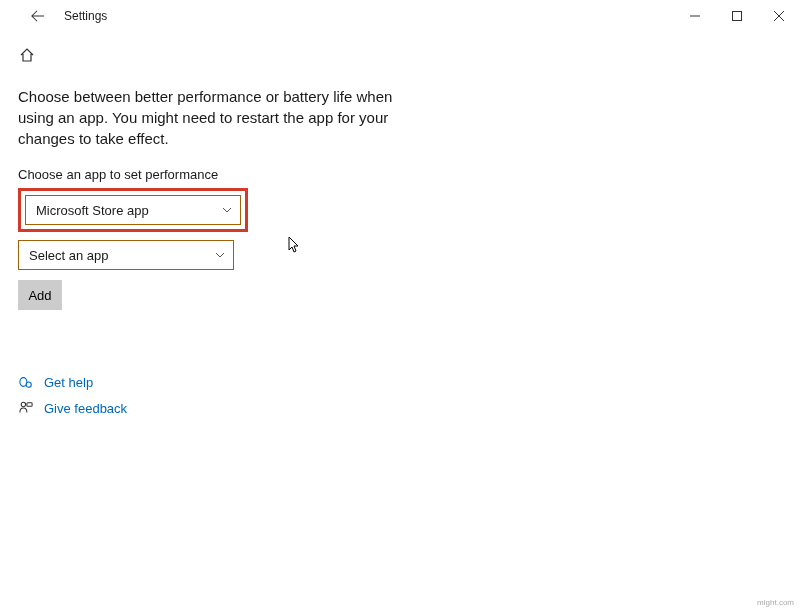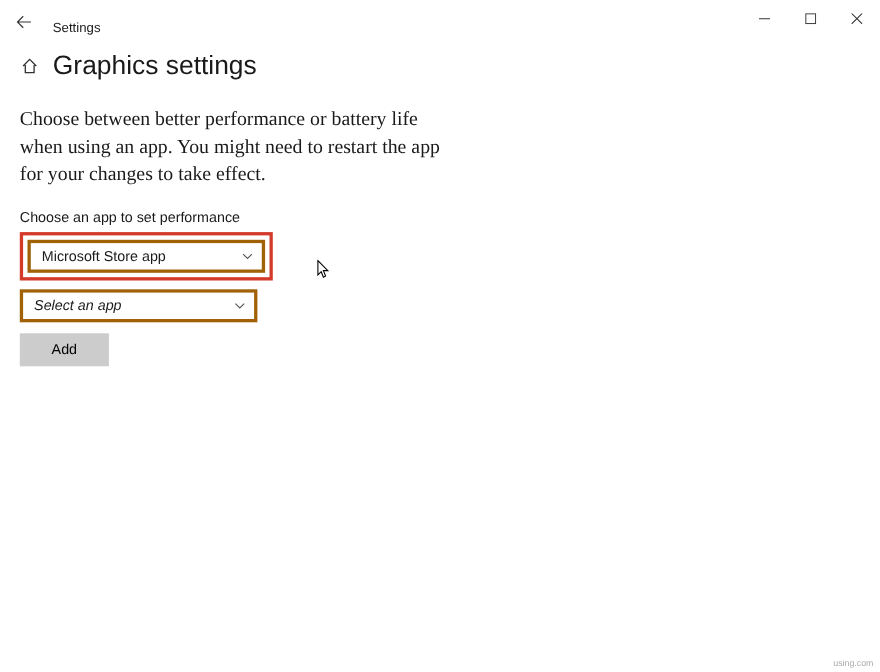--- a/index.html
+++ b/index.html
@@ -8,23 +8,23 @@
       font-size: 13px;
       color: #1a1a1a;
       background: #fff;
       width: 800px;
       height: 611px;
       overflow: hidden;
       position: relative;
     }
     .titlebar {
       display: flex;
-      align-items: flex-end;
+      align-items: center;
       height: 32px;
-      padding-left: 10px;
+      padding-left: 26px;
     }
     .titlebar-back {
       width: 24px; height: 24px;
       display: flex; align-items: center; justify-content: center;
       cursor: pointer;
     }
     .titlebar-title {
       margin-left: 14px;
       font-size: 12px;
     }
@@ -54,49 +54,48 @@
     .content {
       padding: 10px 18px 0 18px;
       max-width: 420px;
     }
     .section-heading {
       font-size: 17px;
       font-weight: 400;
       margin-bottom: 14px;
     }
     .description {
-      font-size: 18px;
+      font-size: 15px;
       line-height: 1.4;
       margin-bottom: 18px;
-      font-family: Liberation Serif, serif;
     }
     .field-label {
       font-size: 13px;
       margin-bottom: 6px;
     }
     .dropdown {
       width: 216px;
       height: 30px;
-      border: 3px solid #a16207;
+      border: 1px solid #a16207;
       background: #fff;
       display: flex;
       align-items: center;
       padding: 0 8px 0 10px;
       font-size: 13px;
       cursor: pointer;
     }
     .dropdown .spacer { flex: 1; }
     .highlight-box {
       border: 3px solid #d43a2a;
       padding: 4px;
       width: fit-content;
       margin-bottom: 8px;
     }
     .add-btn {
-      width: 81px;
+      width: 44px;
       height: 30px;
       background: #ccc;
       border: none;
       font-size: 13px;
       cursor: pointer;
       margin-top: 8px;
     }
     .status-text {
       margin-top: 22px;
       font-size: 13px;
@@ -163,48 +162,68 @@
     </div>
   </div>
 </div>
 
 <div class="header">
   <div class="home-icon">
     <svg width="16" height="16" viewBox="0 0 16 16">
         <path d="M2 8 L8 2 L14 8 M4 7 V14 H12 V7" stroke="#333" stroke-width="1.2" fill="none"></path>
       </svg>
   </div>
-  <h1 class="page-title">Graphics settings</h1>
 </div>
 
 <div class="content">
   <p class="description">Choose between better performance or battery life when using an app. You might need to restart the app for your changes to take effect.</p>
 
   <div class="field-label">Choose an app to set performance</div>
 
   <div class="highlight-box">
     <div class="dropdown">
       <span>Microsoft Store app</span>
       <span class="spacer"></span>
       <svg width="10" height="6" viewBox="0 0 10 6">
           <path d="M1 1 L5 5 L9 1" stroke="#555" stroke-width="1" fill="none"></path>
         </svg>
     </div>
   </div>
 
-  <div class="dropdown" style="margin-bottom:2px;font-style:italic;">
+  <div class="dropdown" style="margin-bottom:2px;">
     <span>Select an app</span>
     <span class="spacer"></span>
     <svg width="10" height="6" viewBox="0 0 10 6">
         <path d="M1 1 L5 5 L9 1" stroke="#555" stroke-width="1" fill="none"></path>
       </svg>
   </div>
 
   <button class="add-btn">Add</button>
 
 
+  <div class="links">
+    <div class="link-row">
+      <div class="link-icon">
+        <svg width="14" height="14" viewBox="0 0 16 16">
+            <ellipse cx="5" cy="8" rx="4" ry="5" stroke="#0067c0" stroke-width="1.2" fill="none"></ellipse>
+            <circle cx="11" cy="11" r="3" stroke="#0067c0" stroke-width="1.2" fill="none"></circle>
+          </svg>
+      </div>
+      <span class="link-text">Get help</span>
+    </div>
+    <div class="link-row">
+      <div class="link-icon">
+        <svg width="14" height="14" viewBox="0 0 16 16">
+            <circle cx="5" cy="4" r="2.5" stroke="#333" stroke-width="1.2" fill="none"></circle>
+            <path d="M1 13 Q1 8 5 8 Q9 8 9 13" stroke="#333" stroke-width="1.2" fill="none"></path>
+            <rect x="9" y="2" width="6" height="4" rx="1" stroke="#333" stroke-width="1.2" fill="none"></rect>
+          </svg>
+      </div>
+      <span class="link-text">Give feedback</span>
+    </div>
+  </div>
 </div>
 
 <svg class="cursor" width="12" height="18" viewBox="0 0 12 18">
     <path d="M1 1 L1 14 L4 11 L6 16 L8 15 L6 10 L10 10 Z" fill="#fff" stroke="#000" stroke-width="1"></path>
   </svg>
 
-<div class="watermark">using.com</div>
+<div class="watermark">might.com</div>
 
 </body></html>

